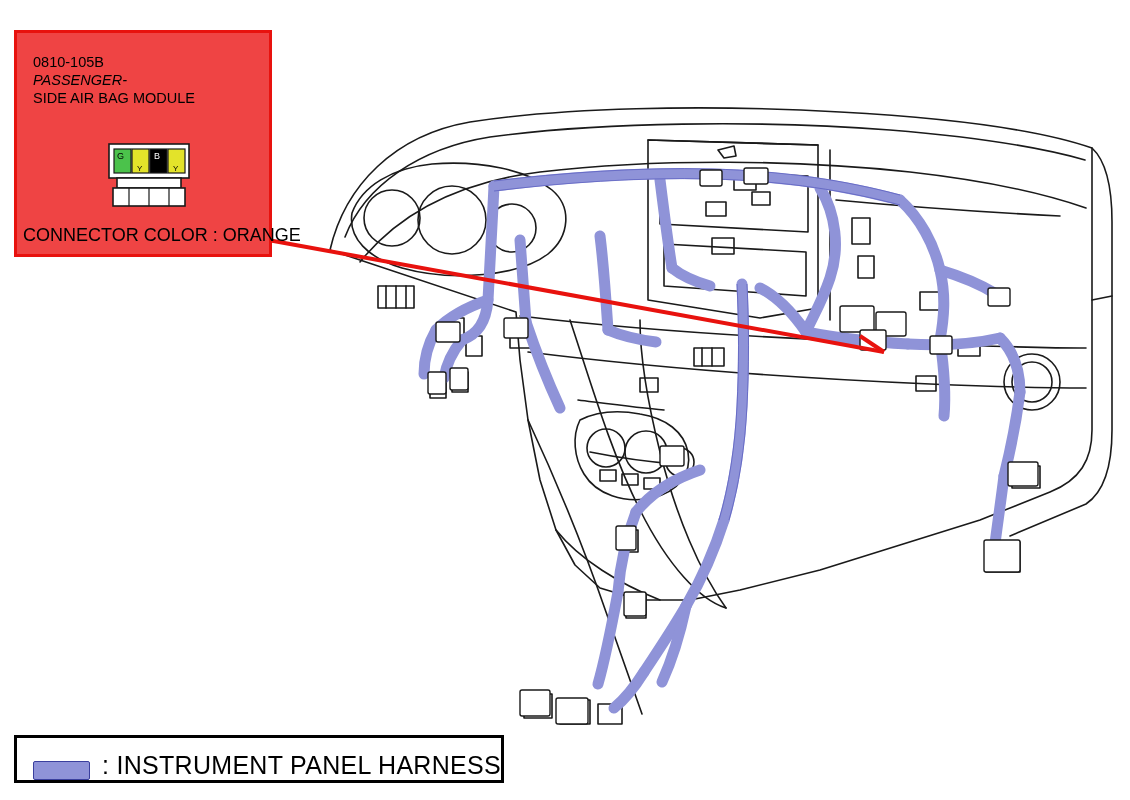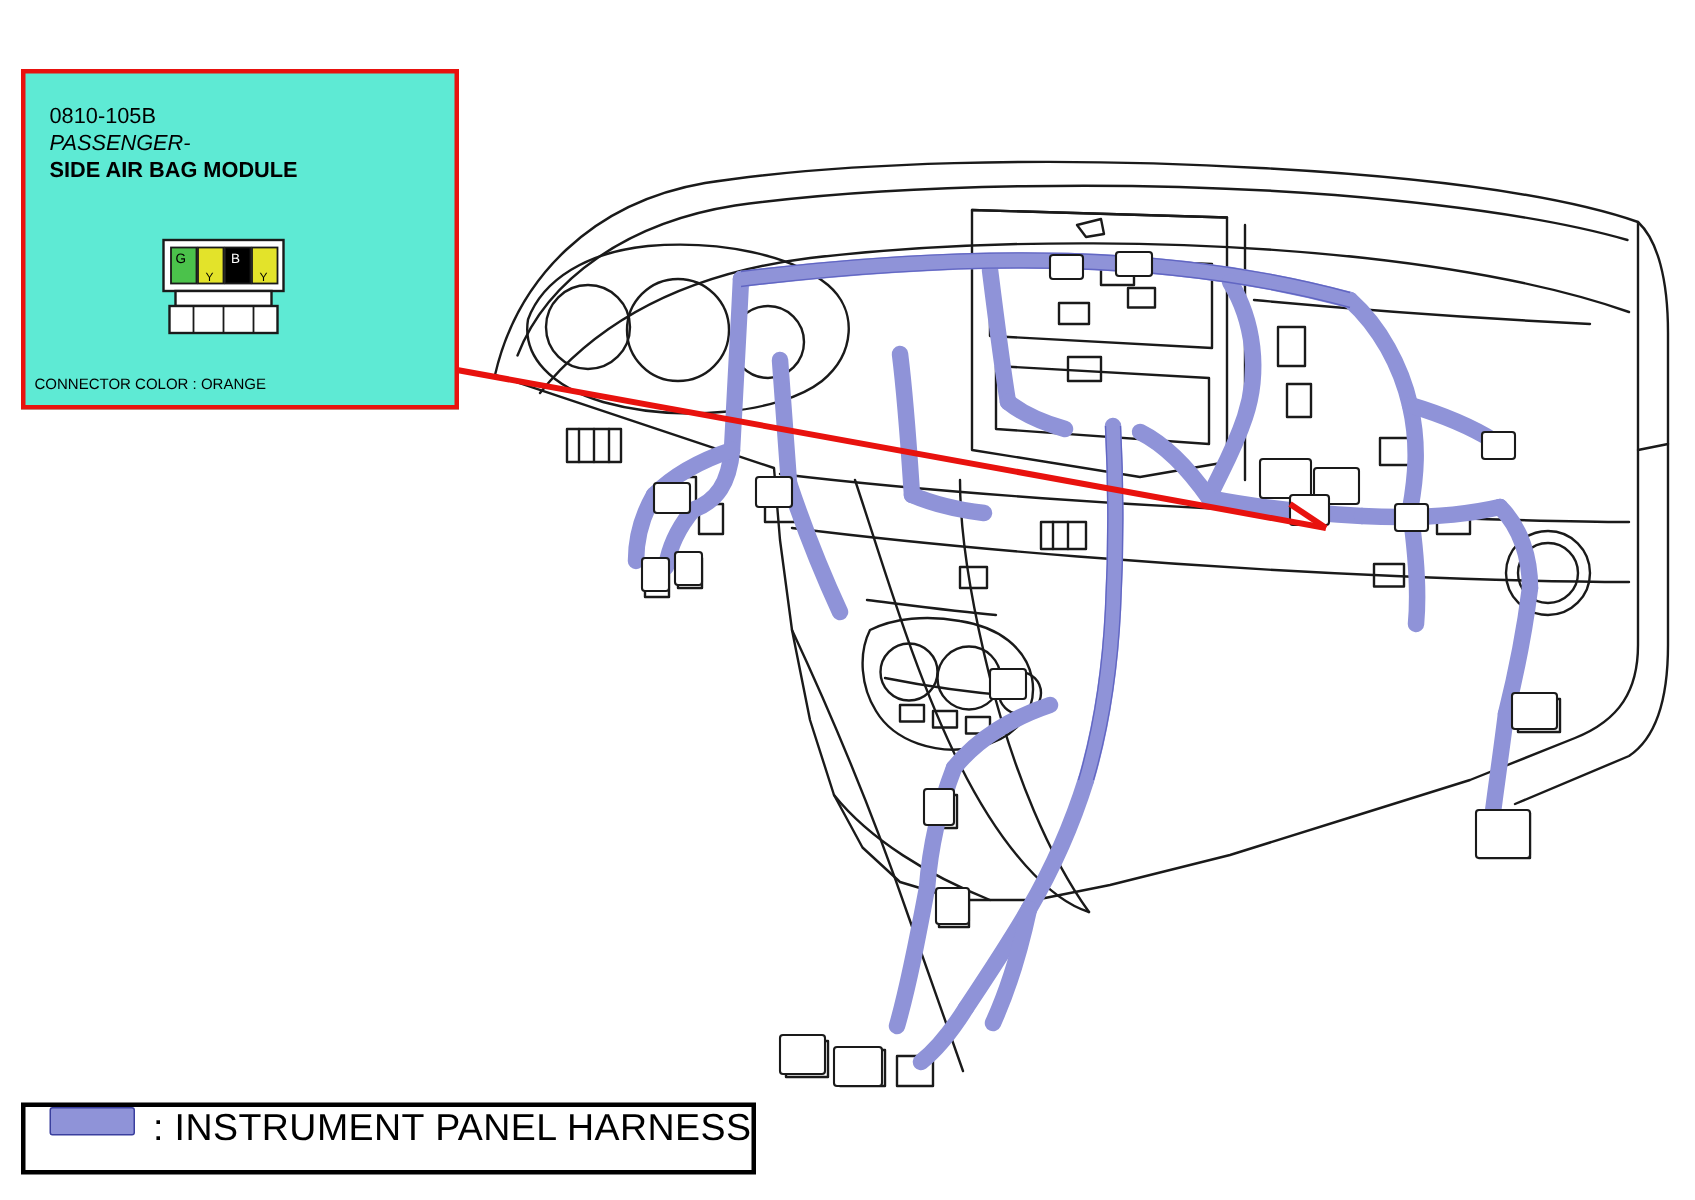--- a/index.html
+++ b/index.html
@@ -28,41 +28,41 @@
     left: 0;
     top: 0;
     width: 1130px;
     height: 800px;
   }
 
   
   .callout-box {
     position: absolute;
     left: 14px;
-    top: 46px;
-    width: 292px;
+    top: 30px;
+    width: 258px;
     height: 227px;
     border: 3px solid #e8120e;
-    background: #5eead4;
+    background: #ef4444;
     box-sizing: border-box;
   }
   .callout-text {
     position: absolute;
     left: 16px;
     top: 20px;
     font-size: 14.5px;
     line-height: 18px;
     color: #000;
     white-space: pre;
   }
   .callout-color-line {
     position: absolute;
     left: 6px;
     bottom: 8px;
-    font-size: 10px;
+    font-size: 18px;
     color: #000;
     white-space: nowrap;
   }
 
   
   .connector-pic {
     position: absolute;
     left: 86px;
     top: 107px;
     width: 92px;
@@ -73,21 +73,21 @@
   .legend-box {
     position: absolute;
     left: 14px;
     top: 735px;
     width: 490px;
     height: 48px;
     border: 3px solid #000000;
     background: #ffffff;
     box-sizing: border-box;
     display: flex;
-    align-items: flex-start;
+    align-items: flex-end;
   }
   .legend-swatch {
     width: 68px;
     height: 17px;
     background: #8f93d8;
     border: 1px solid #3a3f9e;
     margin-left: 16px;
     border-radius: 2px;
   }
   .legend-label {
@@ -262,21 +262,21 @@
   </svg>
 
   <svg class="layer" viewBox="0 0 1130 800" xmlns="http://www.w3.org/2000/svg">
     <line x1="268" y1="240" x2="884" y2="352" stroke="#e8120e" stroke-width="4"></line>
     <line x1="860" y1="336" x2="884" y2="352" stroke="#e8120e" stroke-width="4"></line>
   </svg>
 
   <div class="callout-box">
     <div class="callout-text">0810-105B</div>
     <div class="callout-text" style="top:38px;font-style:italic;">PASSENGER-</div>
-    <div class="callout-text" style="top:56px;font-weight:bold;">SIDE AIR BAG MODULE</div>
+    <div class="callout-text" style="top:56px;">SIDE AIR BAG MODULE</div>
 
     <svg class="connector-pic" viewBox="0 0 92 82" xmlns="http://www.w3.org/2000/svg">
 
       <rect x="6" y="4" width="80" height="34" fill="#ffffff" stroke="#1a1a1a" stroke-width="1.6"></rect>
 
       <rect x="11" y="9" width="17" height="24" fill="#4bc24b" stroke="#1a1a1a" stroke-width="1.2"></rect>
       <rect x="29" y="9" width="17" height="24" fill="#e3e32a" stroke="#1a1a1a" stroke-width="1.2"></rect>
       <rect x="47" y="9" width="17" height="24" fill="#000000" stroke="#1a1a1a" stroke-width="1.2"></rect>
       <rect x="65" y="9" width="17" height="24" fill="#e3e32a" stroke="#1a1a1a" stroke-width="1.2"></rect>
 

